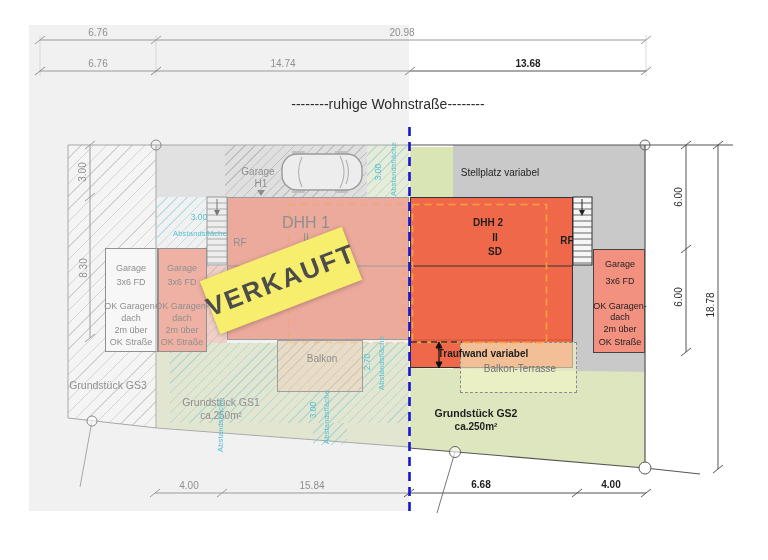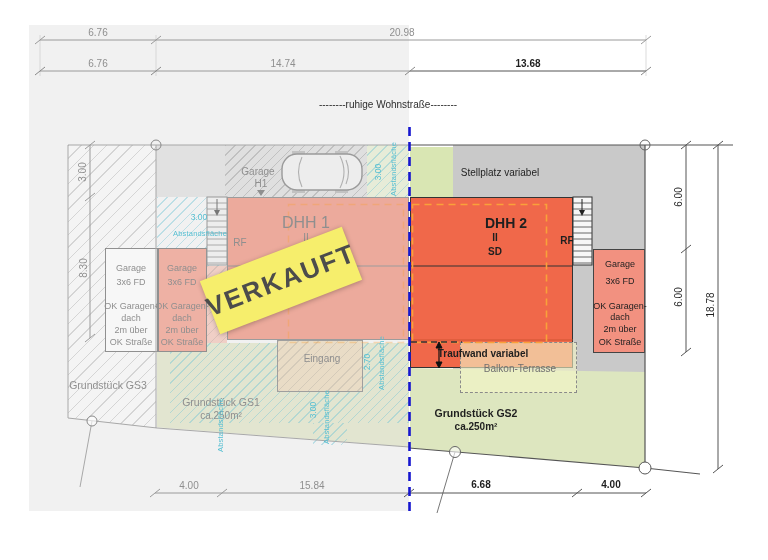--- a/index.html
+++ b/index.html
@@ -16,21 +16,21 @@
   .sm{font-size:9px;line-height:1.15;}
   .hatch-gray{background-image:repeating-linear-gradient(135deg,rgba(130,130,130,.33) 0 1px,transparent 1px 7px);}
   .hatch-gray8{background-image:repeating-linear-gradient(135deg,rgba(140,140,140,.30) 0 1px,transparent 1px 9px);}
   .hatch-cyan{background-image:repeating-linear-gradient(135deg,rgba(110,195,212,.40) 0 1px,transparent 1px 7px);}
   .hatch-faint{background-image:repeating-linear-gradient(135deg,rgba(140,140,140,.22) 0 1px,transparent 1px 7px);}
   #sticker{position:absolute;left:205px;top:252px;width:152px;height:57px;
            background:#f6ee6c;transform:rotate(-21deg);display:flex;align-items:center;justify-content:center;
            font-size:26px;font-weight:bold;color:#4c4c4c;letter-spacing:2px;
            box-shadow:0 1px 5px rgba(0,0,0,.28);}
   #street-title{position:absolute;left:388px;top:104px;transform:translate(-50%,-50%);
-                font-size:10px;color:#2e2e2e;white-space:nowrap;}
+                font-size:14px;color:#2e2e2e;white-space:nowrap;}
   svg{position:absolute;left:0;top:0;}
 </style>
 </head>
 <body>
 
 <div id="stage">
 
   <div class="region" style="left:29px;top:25px;width:380px;height:486px;background:#f1f1f1;"></div>
 
   <div class="region" style="left:156px;top:145px;width:69px;height:52px;background:#e1e1e1;"></div>
@@ -167,21 +167,21 @@
 
   <div class="lbl" style="left:258px;top:172px">Garage</div>
   <div class="lbl" style="left:261px;top:184px">H1</div>
   <div class="lbl dark" style="left:500px;top:173px">Stellplatz variabel</div>
 
   <div class="lbl" style="left:306px;top:223px;font-size:16px">DHH 1</div>
   <div class="lbl" style="left:306px;top:238px">II</div>
   <div class="lbl" style="left:306px;top:252px">SD</div>
   <div class="lbl" style="left:240px;top:243px">RF</div>
 
-  <div class="lbl dark semib" style="left:506px;top:223px;font-size:14px">DHH 2</div>
+  <div class="lbl dark semib" style="left:488px;top:223px;font-size:10px">DHH 2</div>
   <div class="lbl dark semib" style="left:495px;top:238px">II</div>
   <div class="lbl dark semib" style="left:495px;top:252px">SD</div>
   <div class="lbl dark semib" style="left:567px;top:241px">RF</div>
 
   <div class="lbl sm" style="left:131px;top:268px">Garage</div>
   <div class="lbl sm" style="left:131px;top:282px">3x6 FD</div>
   <div class="lbl sm" style="left:131px;top:306px">OK Garagen-</div>
   <div class="lbl sm" style="left:131px;top:318px">dach</div>
   <div class="lbl sm" style="left:131px;top:330px">2m über</div>
   <div class="lbl sm" style="left:131px;top:342px">OK Straße</div>
@@ -199,21 +199,21 @@
   <div class="lbl sm dark" style="left:620px;top:317px">dach</div>
   <div class="lbl sm dark" style="left:620px;top:329px">2m über</div>
   <div class="lbl sm dark" style="left:620px;top:342px">OK Straße</div>
 
   <div class="lbl" style="left:108px;top:385px;font-size:10.5px">Grundstück GS3</div>
   <div class="lbl" style="left:221px;top:402px;font-size:10.5px">Grundstück GS1</div>
   <div class="lbl" style="left:221px;top:416px">ca.250m²</div>
   <div class="lbl dark semib" style="left:476px;top:413px;font-size:10.5px">Grundstück GS2</div>
   <div class="lbl dark semib" style="left:476px;top:427px">ca.250m²</div>
 
-  <div class="lbl" style="left:322px;top:359px">Eingang</div>
+  <div class="lbl" style="left:322px;top:359px">Balkon</div>
   <div class="lbl" style="left:520px;top:369px;color:#6f6f6f">Balkon-Terrasse</div>
   <div class="lbl dark semib" style="left:483px;top:354px">Traufwand variabel</div>
 
   <div class="lbl cy" style="left:199px;top:217px">3.00</div>
   <div class="lbl cys" style="left:200px;top:234px">Abstandsfläche</div>
   <div class="lbl cy rot" style="left:378px;top:172px">3.00</div>
   <div class="lbl cys rot" style="left:394px;top:169px">Abstandsfläche</div>
   <div class="lbl cy rot" style="left:367px;top:362px">2.70</div>
   <div class="lbl cys rot" style="left:382px;top:363px">Abstandsfläche</div>
   <div class="lbl cy rot" style="left:313px;top:410px">3.00</div>

